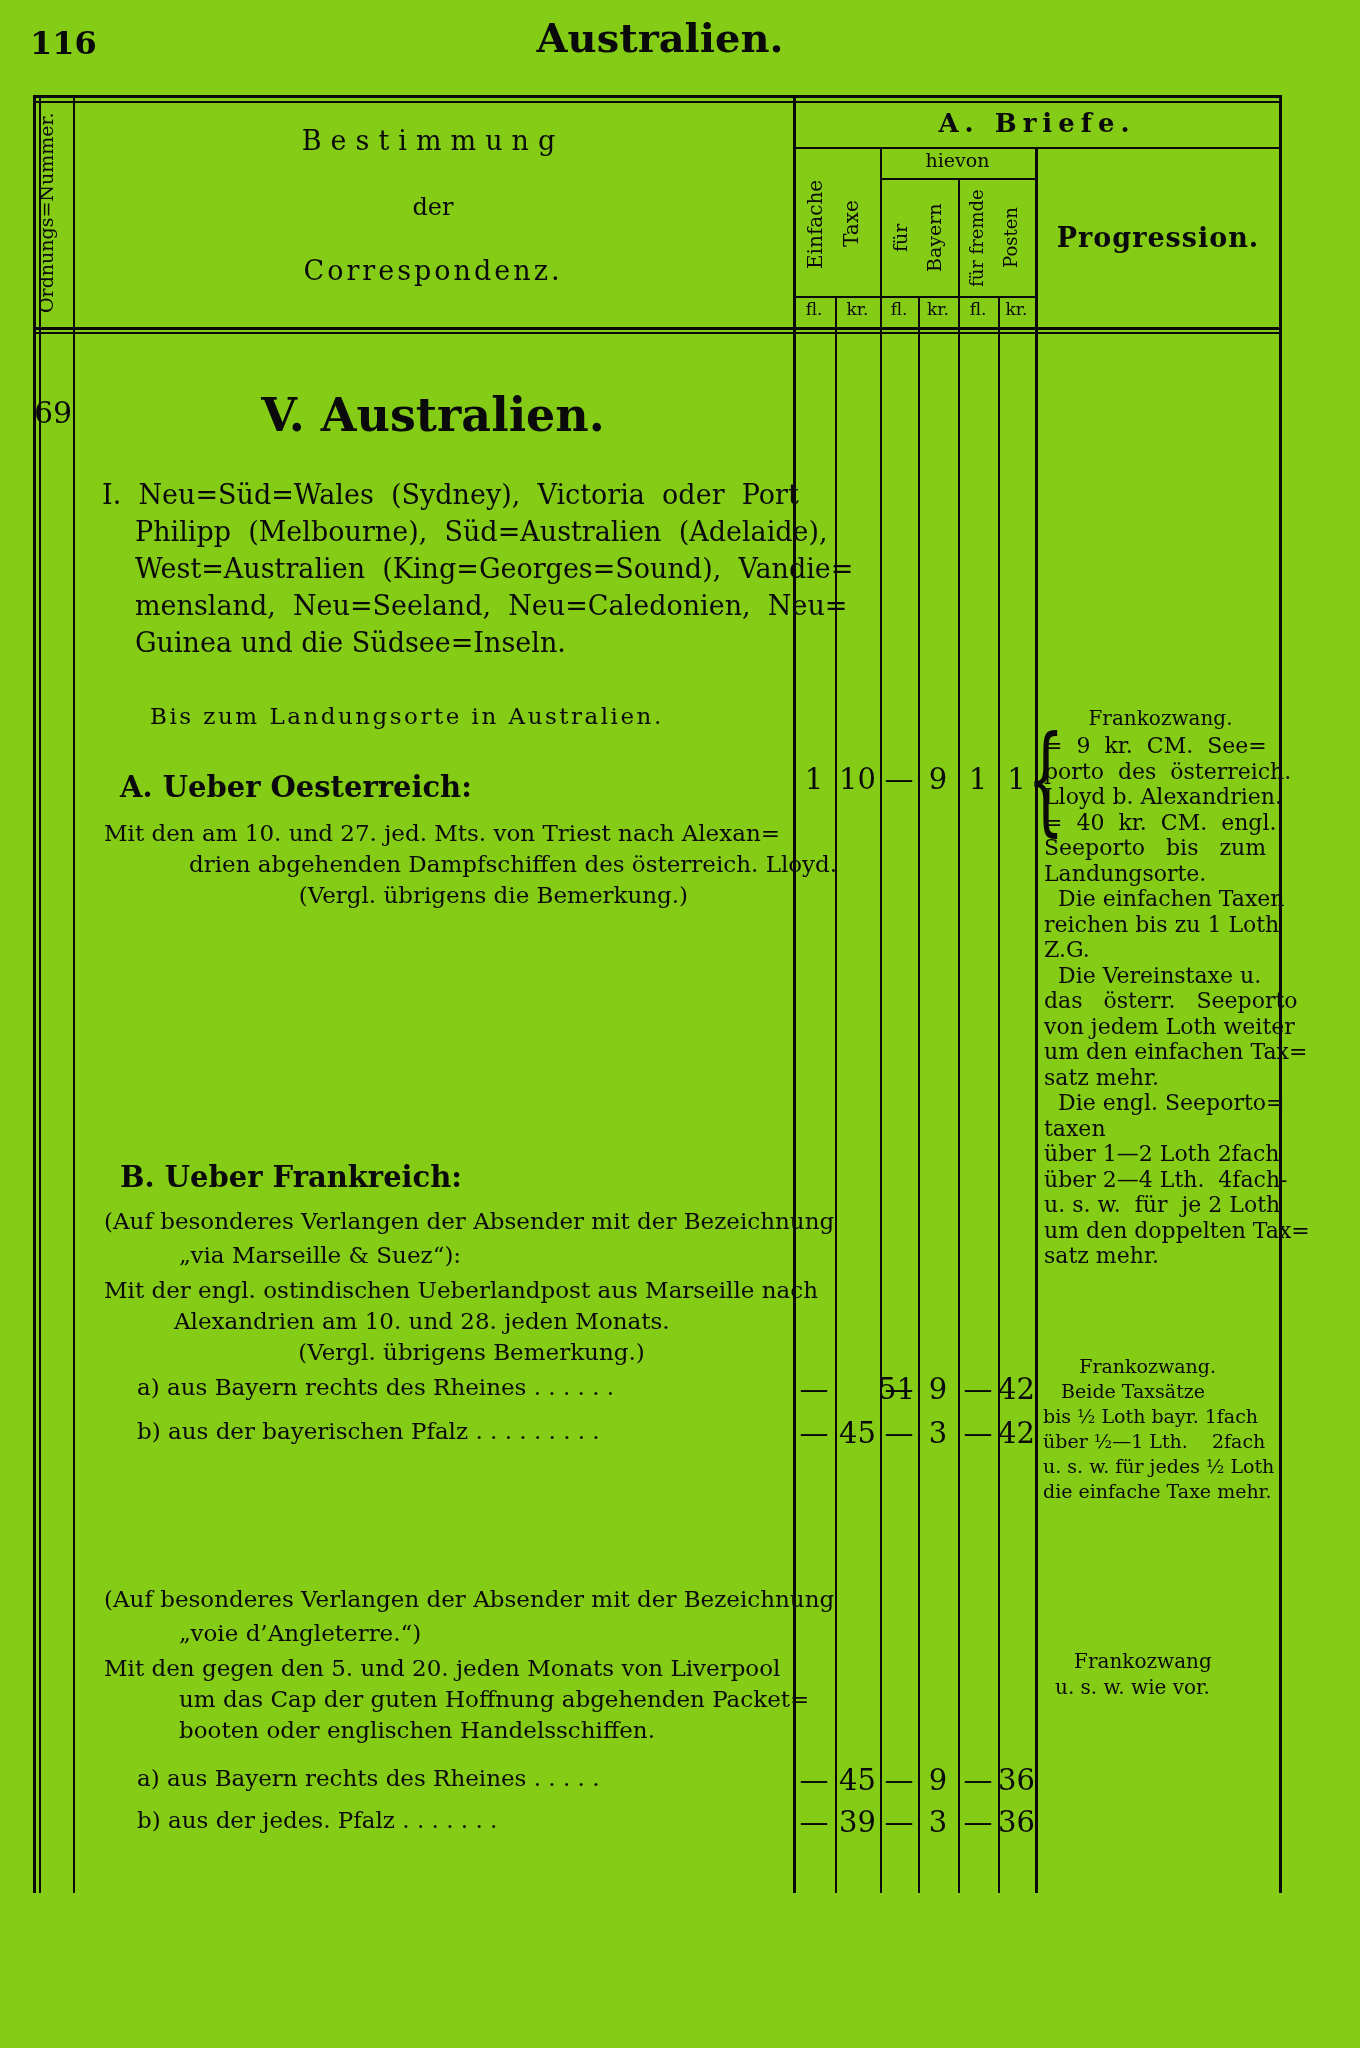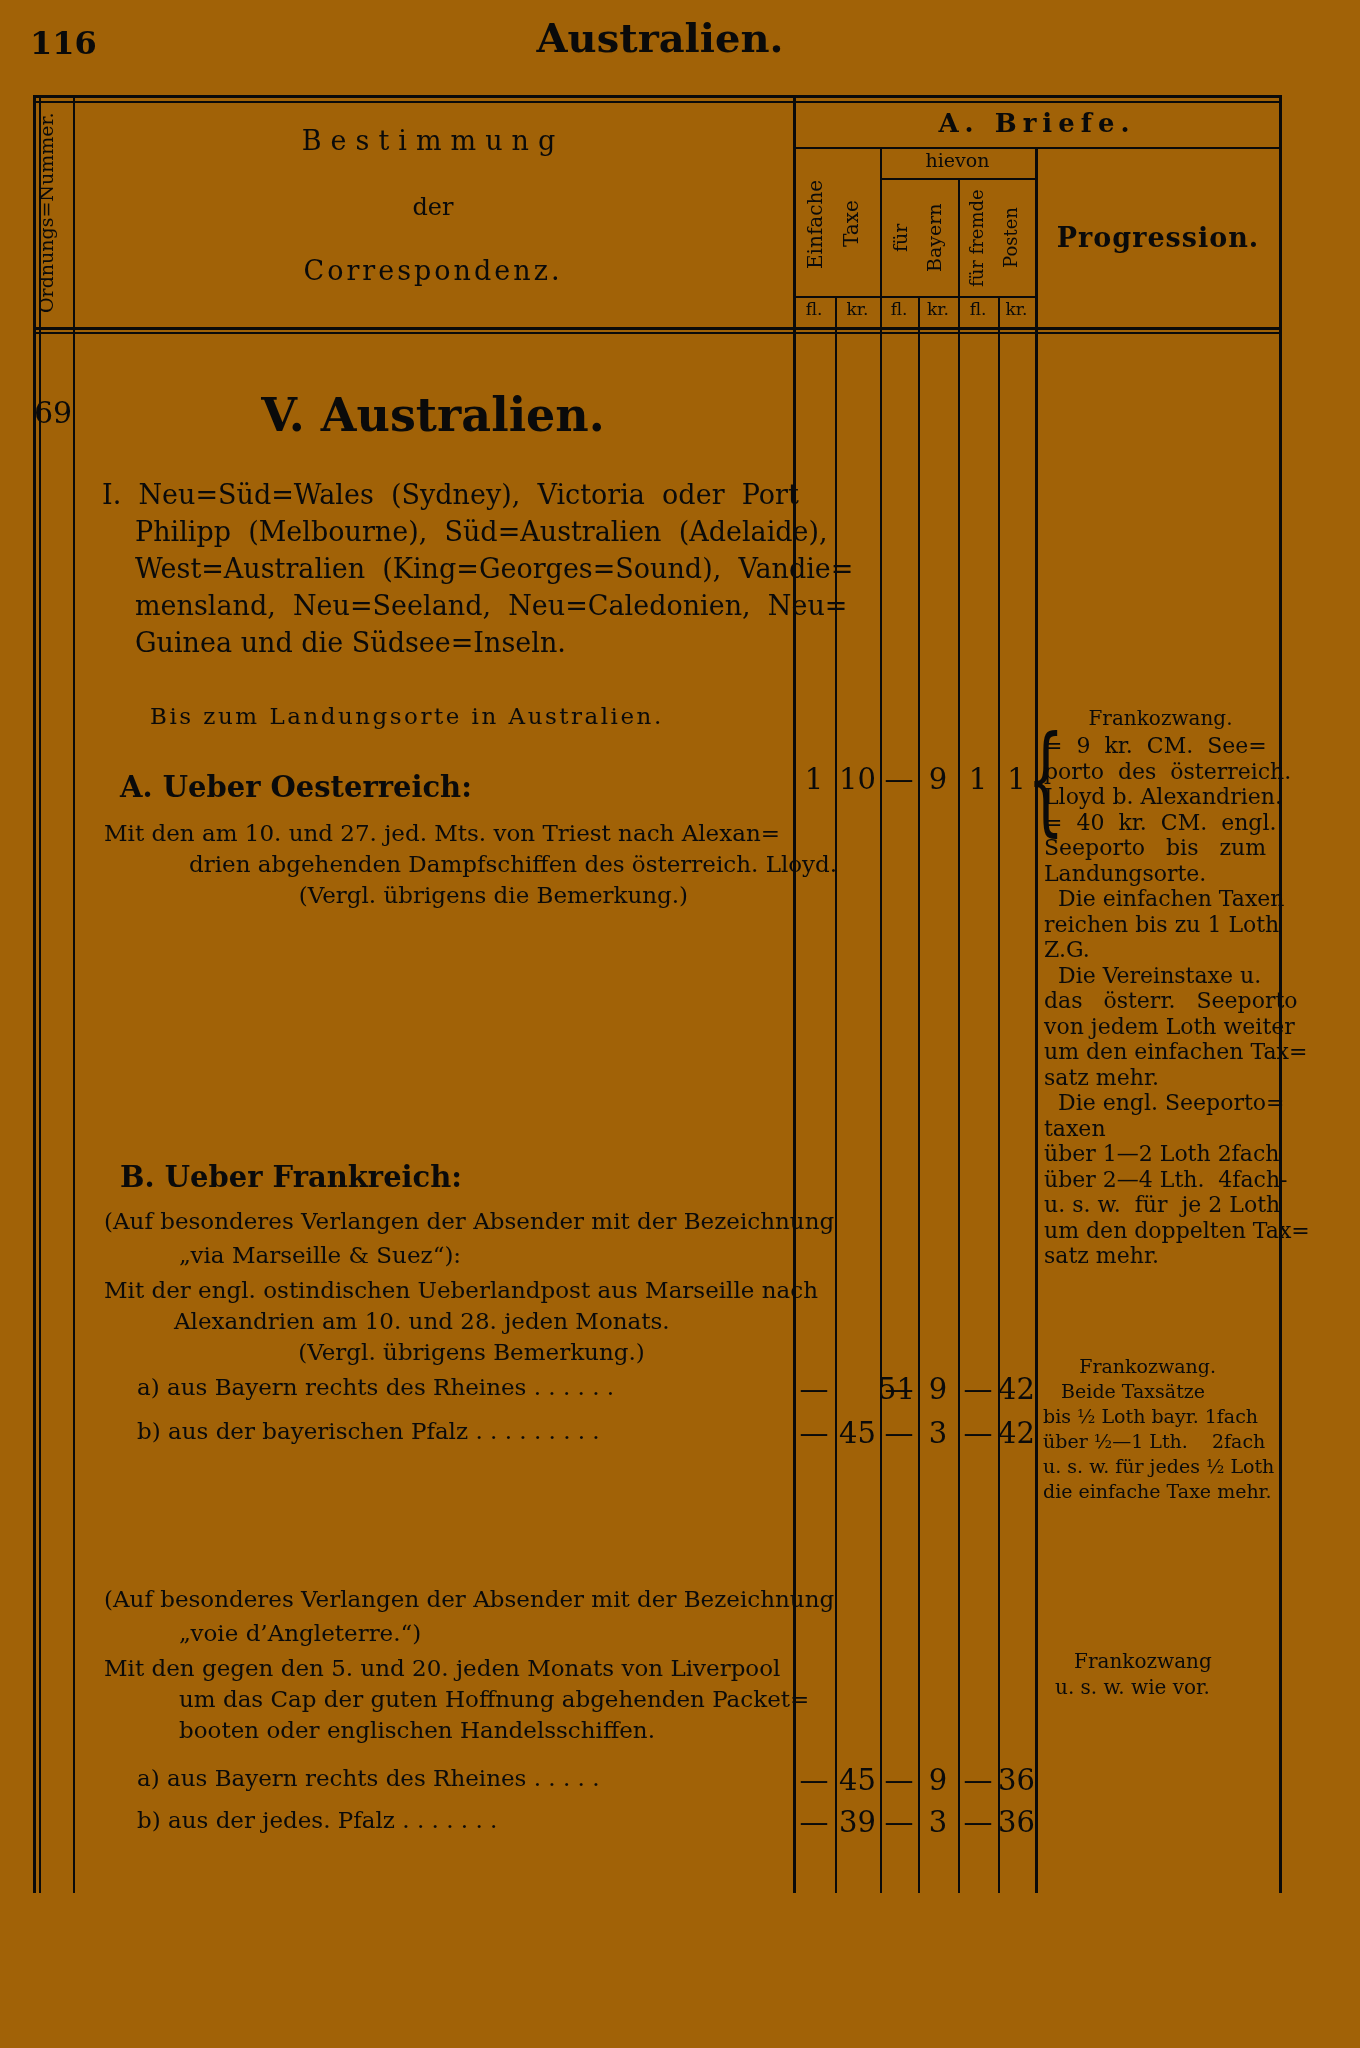--- a/index.html
+++ b/index.html
@@ -1,18 +1,18 @@
 <!DOCTYPE html>
 <html><head>
 <meta charset="utf-8">
 <style>
   html,body{margin:0;padding:0;background:#e8e8e8;}
   #page{
     position:relative;width:1360px;height:2048px;margin:0 auto;
-    background:#a16207;color:#0a0a0a;
+    background:#84cc16;color:#0a0a0a;
     font-family:"DejaVu Serif", serif;
     overflow:hidden;
   }
   .abs{position:absolute;}
   .pre{white-space:pre;}
   .vl{position:absolute;background:#0a0a0a;}
   .hl{position:absolute;background:#0a0a0a;}
   .rot{
     writing-mode:vertical-rl;
     transform:rotate(180deg);

